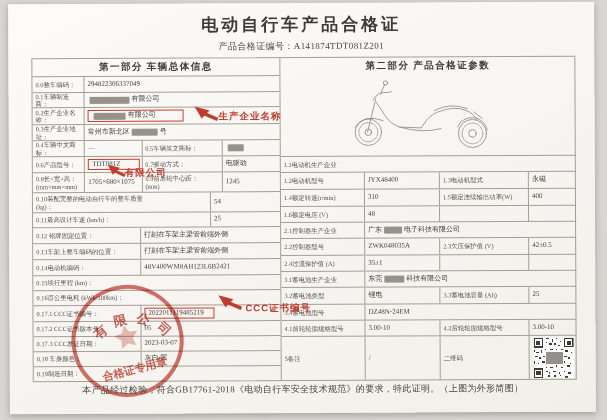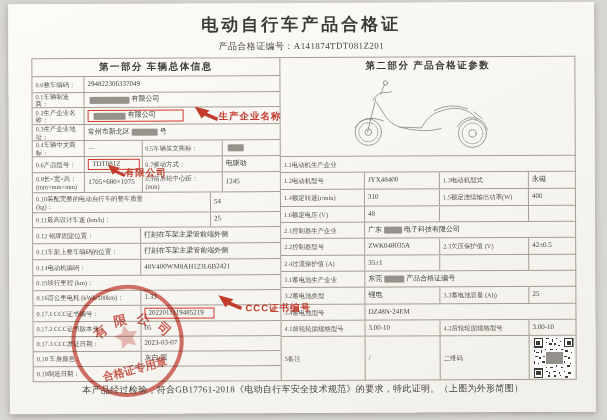--- a/index.html
+++ b/index.html
@@ -149,21 +149,20 @@
         <div class="c w107 lab">0.14电动机编码：</div>
         <div class="c w140 val">48V400WM8AH123L6B2421</div>
       </div>
 
       <div class="row" style="height:15px">
         <div class="c w107 lab">0.15续行里程 (km)：</div>
       </div>
 
       <div class="row" style="height:15px">
         <div class="c w107 lab">0.16百公里电耗 (kWh/100km)：</div>
-        <div class="c w140 val">1.33</div>
       </div>
 
       <div class="row" style="height:16px">
         <div class="c w107 lab">0.17.1 CCC证书编号：</div>
         <div class="c w140 val">
             <span class="redbox" style="padding-right:10px">2022011119485219</span>
           </div>
       </div>
 
       <div class="row" style="height:15px">
@@ -259,21 +258,21 @@
         <div class="c w75 val">35±1</div>
         <div class="c w89 lab"></div>
         <div class="c w48 val"></div>
       </div>
 
       <div class="row" style="height:16px">
         <div class="c w83 lab">3.1蓄电池生产企业</div>
         <div class="c w212 val">
             <span>东莞</span>
             <span class="redact" style="width:20px"></span>
-            <span>产品合格证编号</span>
+            <span>科技有限公司</span>
           </div>
       </div>
 
       <div class="row" style="height:17px">
         <div class="c w83 lab">3.2蓄电池类型</div>
         <div class="c w75 val">锂电</div>
         <div class="c w89 lab">3.3蓄电池容量 (Ah)</div>
         <div class="c w48 val">25</div>
       </div>
 

